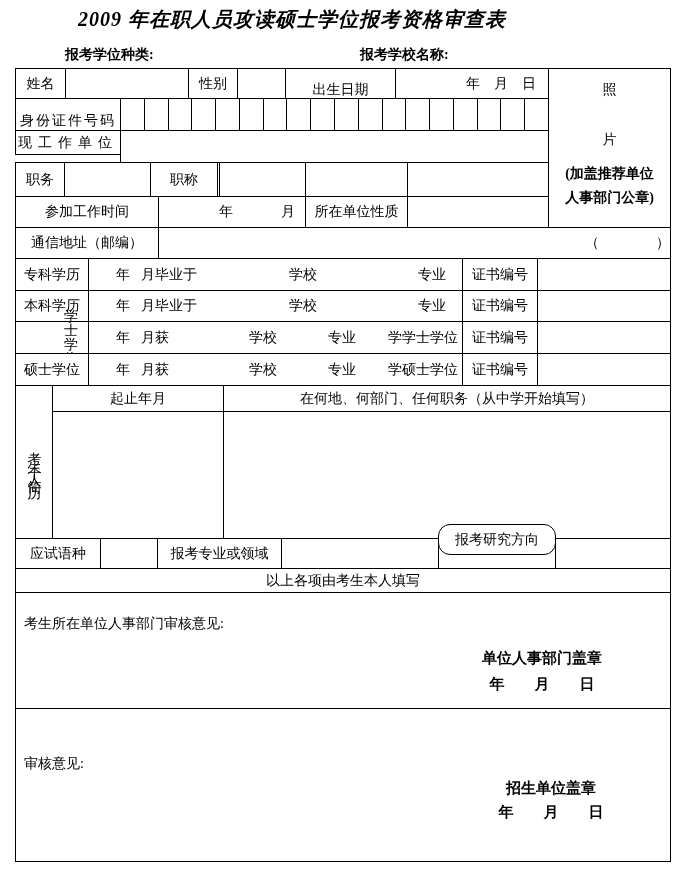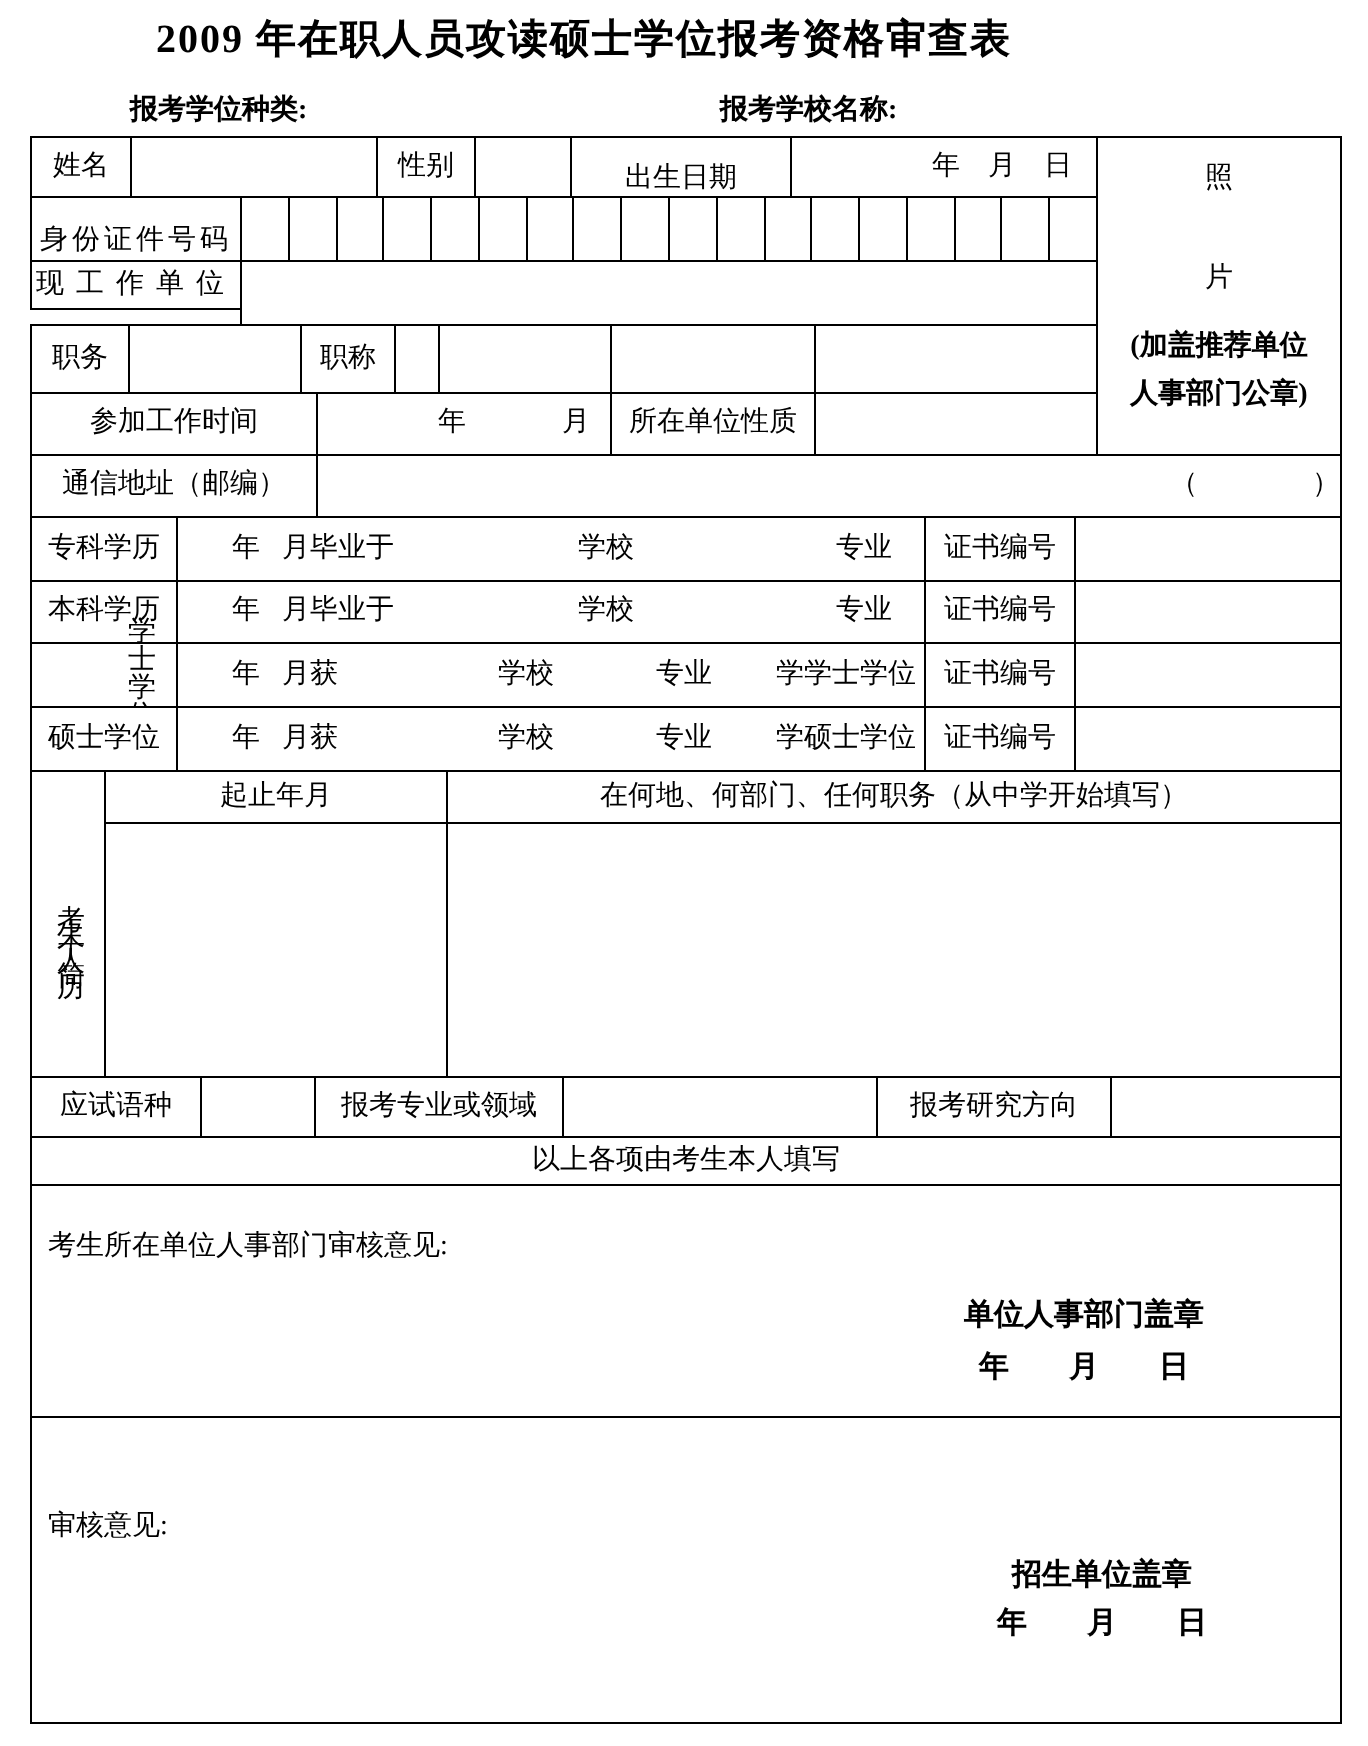--- a/index.html
+++ b/index.html
@@ -1,17 +1,17 @@
 <!DOCTYPE html>
 <html><head>
 <meta charset="utf-8">
 <style>
   html,body{margin:0;padding:0;background:#fff;}
   body{width:684px;height:873px;position:relative;font-family:"Liberation Serif",serif;color:#000;}
-  .page-title{position:absolute;left:0;top:6px;width:584px;text-align:center;font-size:20px;font-weight:bold;letter-spacing:1px;}
+  .page-title{position:absolute;left:0;top:6px;width:584px;text-align:center;font-size:20px;font-weight:bold;letter-spacing:1px;font-style:italic;}
   .hdr-label{position:absolute;top:46px;font-size:14px;font-weight:bold;}
   #tbl{position:absolute;left:15px;top:68px;width:656px;height:794px;}
   .c{position:absolute;box-sizing:border-box;border:1px solid #000;display:flex;align-items:center;justify-content:center;font-size:14px;line-height:1;background:#fff;}
   .noflex{display:block;}
   .idbox{display:flex;padding:0;}
   .idbox i{flex:1;border-left:1px solid #000;height:100%;}
   .idbox i:first-child{border-left:none;}
   .sp{position:absolute;top:50%;transform:translateY(-50%);white-space:nowrap;font-size:14px;}
   .vert{writing-mode:vertical-rl;text-orientation:upright;letter-spacing:7px;font-size:14px;}
   .photo span{position:absolute;left:0;width:100%;text-align:center;}
@@ -64,21 +64,21 @@
       <i></i>
       <i></i>
       <i></i>
   </div>
 
   <div class="c ls6" style="left:0;top:62px;width:106px;height:25px;">现工作单位</div>
   <div class="c" style="left:105px;top:62px;width:429px;height:33px;"></div>
 
   <div class="c" style="left:0;top:94px;width:50px;height:35px;">职务</div>
   <div class="c" style="left:49px;top:94px;width:87px;height:35px;"></div>
-  <div class="c" style="left:135px;top:94px;width:48px;height:35px;">职称</div>
+  <div class="c" style="left:135px;top:94px;width:68px;height:35px;">职称</div>
   <div class="c" style="left:204px;top:94px;width:87px;height:35px;"></div>
   <div class="c" style="left:392px;top:94px;width:142px;height:35px;"></div>
 
   <div class="c" style="left:0;top:128px;width:144px;height:32px;">参加工作时间</div>
   <div class="c noflex" style="left:143px;top:128px;width:148px;height:32px;">
     <span class="sp" style="left:60px;">年</span>
     <span class="sp" style="right:10px;">月</span>
   </div>
   <div class="c" style="left:290px;top:128px;width:103px;height:32px;">所在单位性质</div>
   <div class="c" style="left:392px;top:128px;width:142px;height:32px;"></div>
@@ -136,21 +136,21 @@
   </div>
   <div class="c" style="left:37px;top:317px;width:172px;height:27px;">起止年月</div>
   <div class="c" style="left:208px;top:317px;width:448px;height:27px;">在何地、何部门、任何职务（从中学开始填写）</div>
   <div class="c" style="left:37px;top:343px;width:172px;height:128px;"></div>
   <div class="c" style="left:208px;top:343px;width:448px;height:128px;"></div>
 
   <div class="c" style="left:0;top:470px;width:86px;height:31px;">应试语种</div>
   <div class="c" style="left:85px;top:470px;width:58px;height:31px;"></div>
   <div class="c" style="left:142px;top:470px;width:125px;height:31px;">报考专业或领域</div>
   <div class="c" style="left:266px;top:470px;width:158px;height:31px;"></div>
-  <div class="c" style="left:423px;top:470px;width:118px;height:31px;">报考研究方向</div>
+  <div class="c" style="left:423px;top:456px;width:118px;height:31px;border-radius:12px;">报考研究方向</div>
   <div class="c" style="left:540px;top:470px;width:116px;height:31px;"></div>
 
   <div class="c" style="left:0;top:500px;width:656px;height:25px;">以上各项由考生本人填写</div>
 
   <div class="c noflex" style="left:0;top:524px;width:656px;height:117px;">
     <span class="op-title" style="left:8px;top:24px;">考生所在单位人事部门审核意见:</span>
     <span class="op-stamp" style="left:426px;top:58px;">单位人事部门盖章</span>
     <span class="op-stamp" style="left:426px;top:84px;">年　　月　　日</span>
   </div>
 

